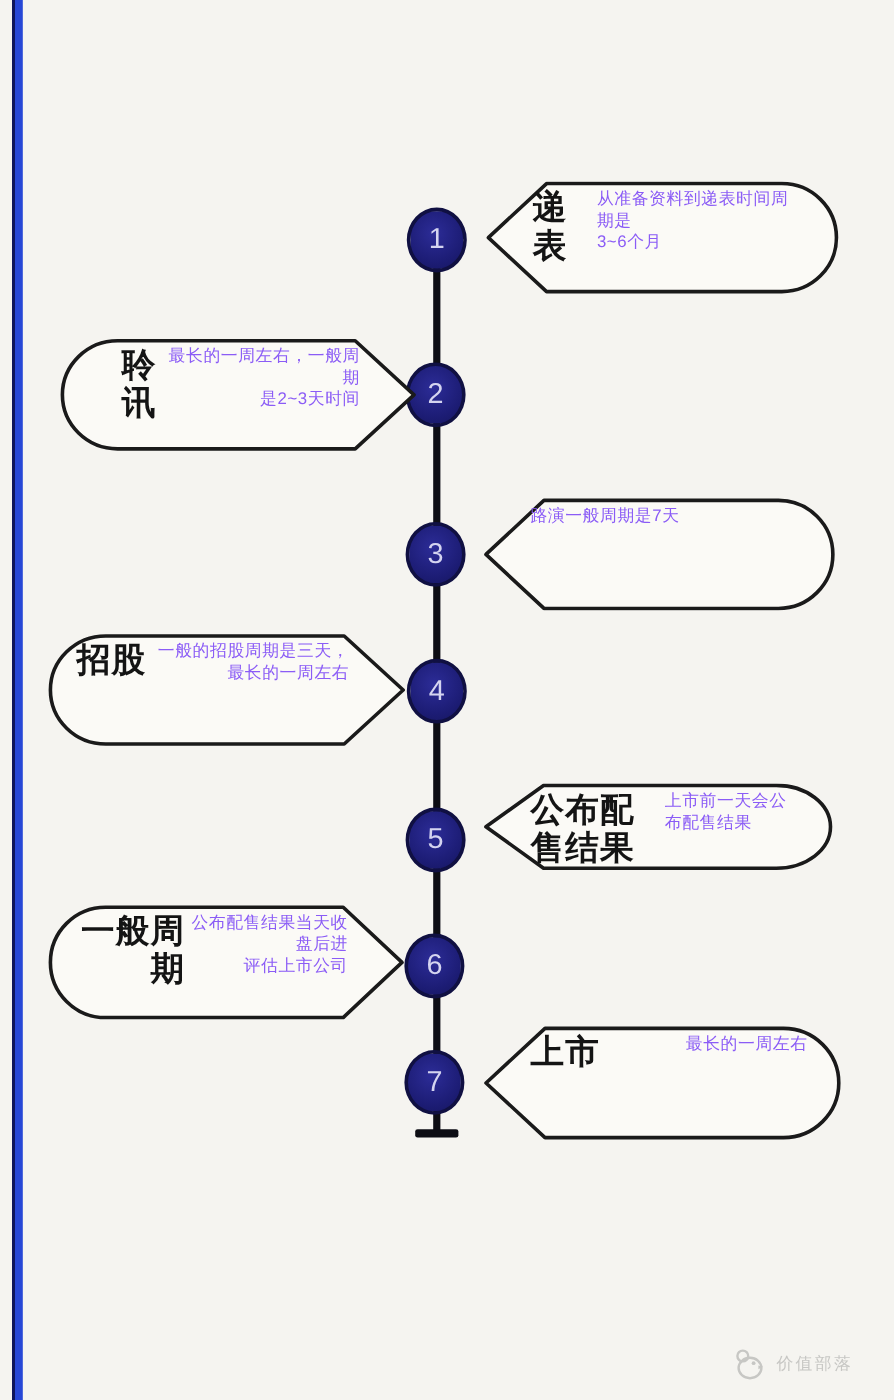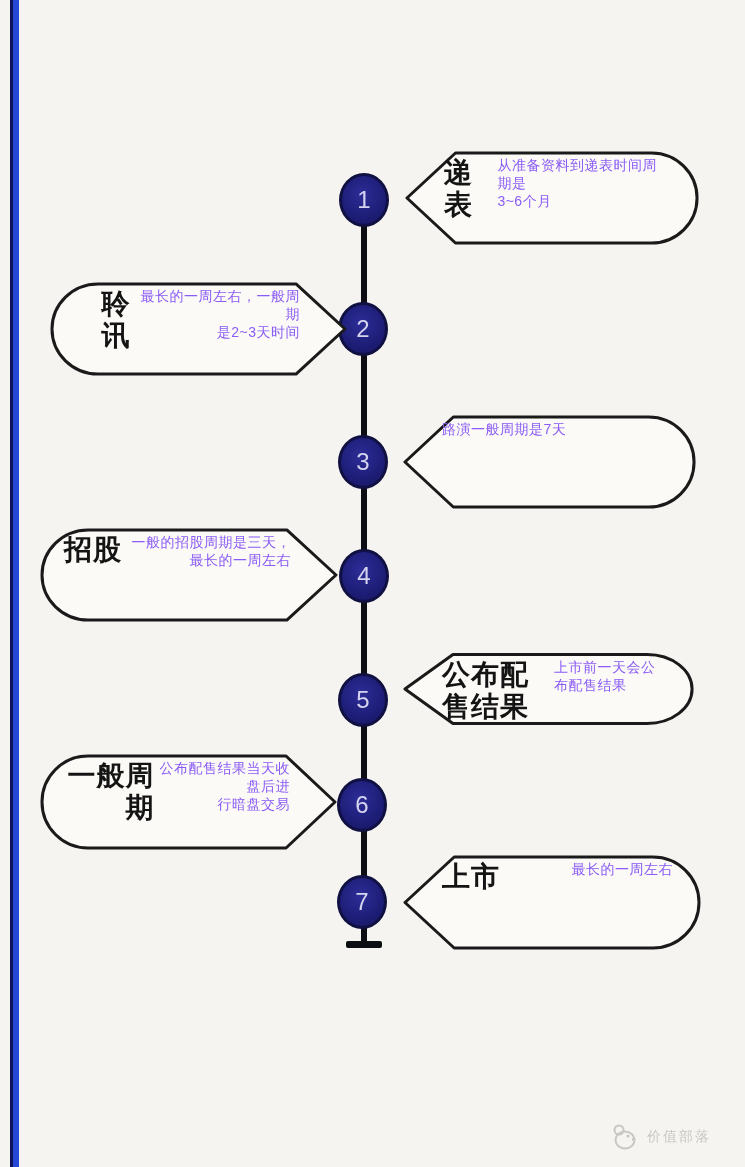--- a/index.html
+++ b/index.html
@@ -130,21 +130,21 @@
     </div>
   </div>
 
   <div class="bubble left" style="left:38px;top:754px;width:300px;height:96px;">
     <svg class="outline" viewBox="0 0 300 95" preserveAspectRatio="none">
       <path d="M 248 2 L 50 2 A 46 45.5 0 0 0 50 93 L 248 93 L 297 47.5 Z" fill="#fbfaf6" stroke="#1a1a1a" stroke-width="3" stroke-linejoin="round" vector-effect="non-scaling-stroke"></path>
     </svg>
     <div class="txt">
       <div class="ttl">一般周期</div>
       <div class="bdy">公布配售结果当天收盘后进
-行暗盘交易</div>
+评估上市公司</div>
     </div>
   </div>
 
   <div class="bubble right" style="left:402px;top:855px;width:301px;height:95px;">
     <svg class="outline" viewBox="0 0 300 95" preserveAspectRatio="none">
       <path d="M 52 2 L 250 2 A 46 45.5 0 0 1 250 93 L 52 93 L 3 47.5 Z" fill="#fbfaf6" stroke="#1a1a1a" stroke-width="3" stroke-linejoin="round" vector-effect="non-scaling-stroke"></path>
     </svg>
     <div class="txt">
       <div class="ttl">上市</div>
       <div class="bdy">最长的一周左右</div>

